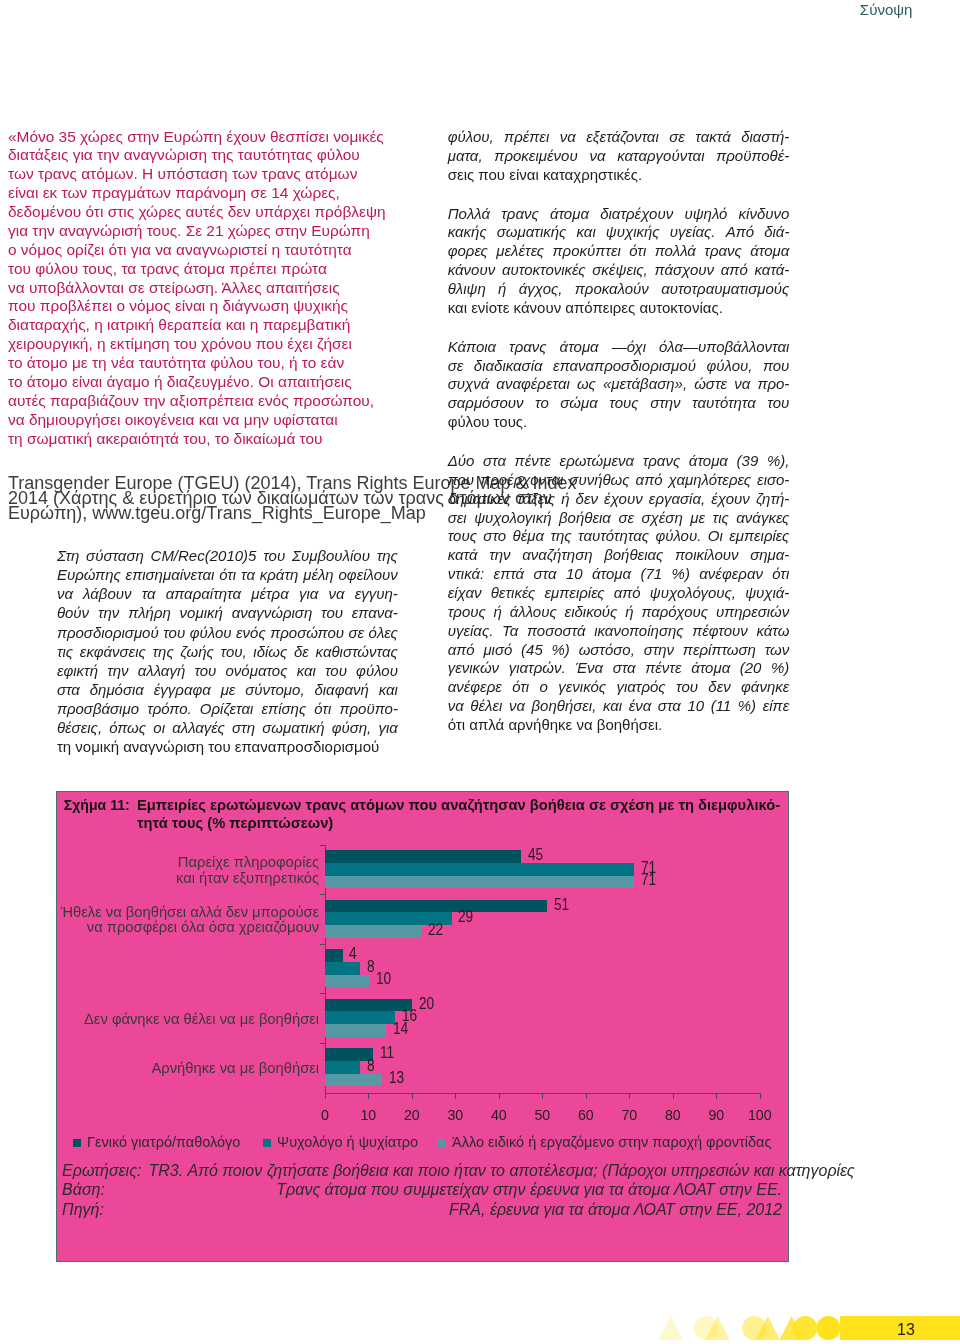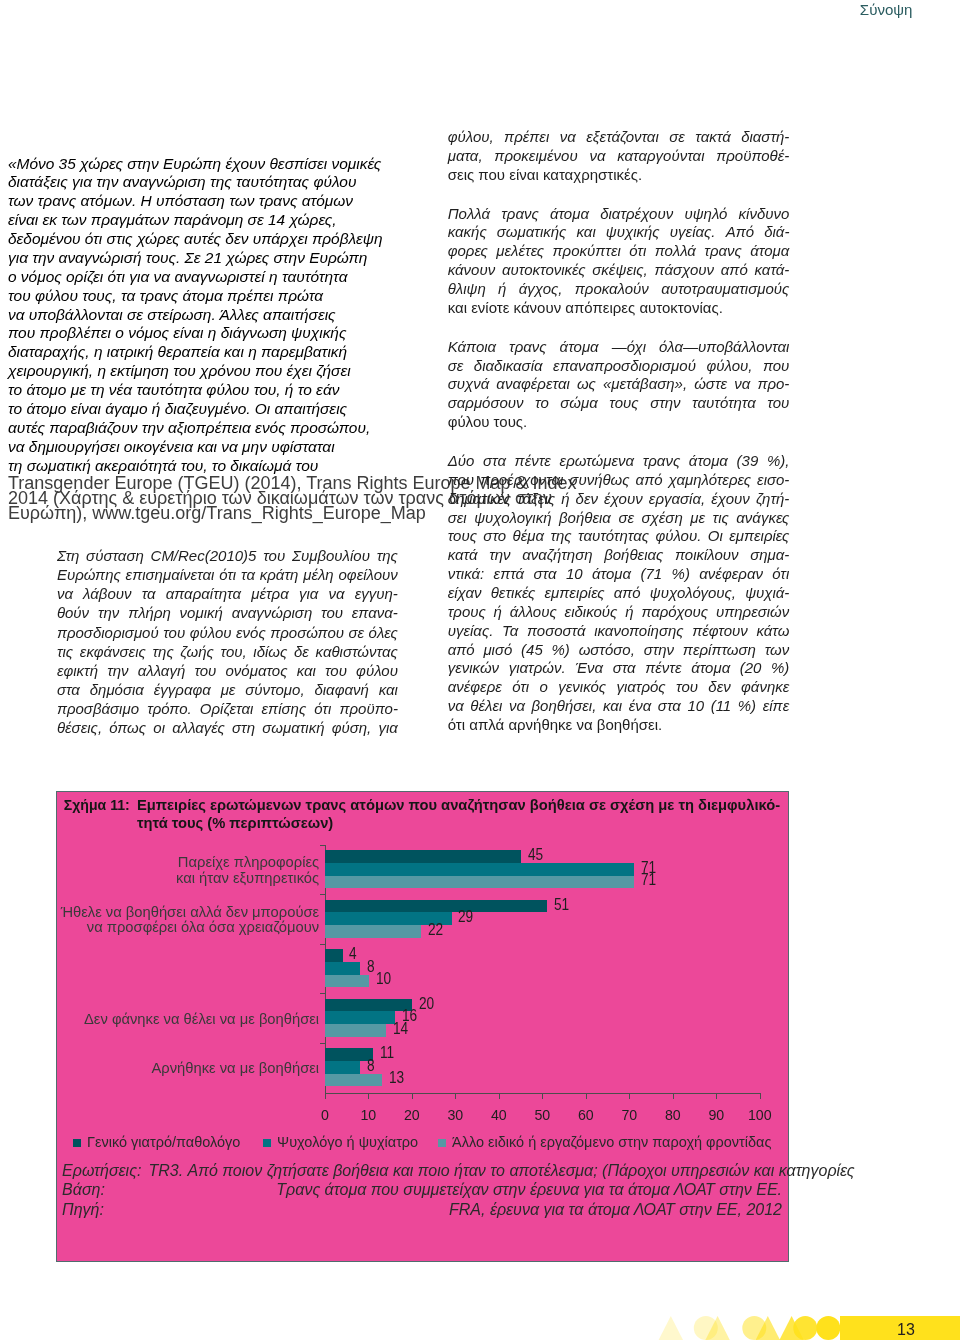--- a/index.html
+++ b/index.html
@@ -9,21 +9,21 @@
   .page{position:relative;width:960px;height:1344px;}
 
   .ln{white-space:pre;}
   .ln.j{display:flex;justify-content:space-between;white-space:pre;font-style:italic;}
   .ln.j > span{white-space:pre;}
 
   
   .running-head{position:absolute;right:47.5px;top:1px;font-size:15.1px;color:#2b5c60;}
 
   .pullquote{position:absolute;left:8px;top:127.5px;width:400px;
-     font-style:italic;color:#000000;font-size:15.45px;line-height:18.87px;margin-top:27px;}
+     color:#be185d;font-size:15.45px;line-height:18.87px;}
   .source-note{position:absolute;left:8px;top:476px;width:410px;
      color:#3d3d3d;font-size:18px;line-height:15.05px;}
   .body-left{position:absolute;left:56.9px;top:546px;width:341px;
      color:#1f1f1f;font-size:15px;line-height:19.12px;}
   .body-right{position:absolute;left:447.7px;top:128px;width:341.7px;
      color:#1f1f1f;font-size:15px;line-height:18.86px;}
   .body-right .para{margin-bottom:20.0px;}
   .body-right .para:last-child{margin-bottom:0;}
 
   
@@ -99,20 +99,21 @@
       <div class="ln j"><span>Στη</span><span>σύσταση</span><span>CM/Rec(2010)5</span><span>του</span><span>Συμβουλίου</span><span>της</span></div>
       <div class="ln j"><span>Ευρώπης</span><span>επισημαίνεται</span><span>ότι</span><span>τα</span><span>κράτη</span><span>μέλη</span><span>οφείλουν</span></div>
       <div class="ln j"><span>να</span><span>λάβουν</span><span>τα</span><span>απαραίτητα</span><span>μέτρα</span><span>για</span><span>να</span><span>εγγυη-</span></div>
       <div class="ln j"><span>θούν</span><span>την</span><span>πλήρη</span><span>νομική</span><span>αναγνώριση</span><span>του</span><span>επανα-</span></div>
       <div class="ln j"><span>προσδιορισμού</span><span>του</span><span>φύλου</span><span>ενός</span><span>προσώπου</span><span>σε</span><span>όλες</span></div>
       <div class="ln j"><span>τις</span><span>εκφάνσεις</span><span>της</span><span>ζωής</span><span>του,</span><span>ιδίως</span><span>δε</span><span>καθιστώντας</span></div>
       <div class="ln j"><span>εφικτή</span><span>την</span><span>αλλαγή</span><span>του</span><span>ονόματος</span><span>και</span><span>του</span><span>φύλου</span></div>
       <div class="ln j"><span>στα</span><span>δημόσια</span><span>έγγραφα</span><span>με</span><span>σύντομο,</span><span>διαφανή</span><span>και</span></div>
       <div class="ln j"><span>προσβάσιμο</span><span>τρόπο.</span><span>Ορίζεται</span><span>επίσης</span><span>ότι</span><span>προϋπο-</span></div>
       <div class="ln j"><span>θέσεις,</span><span>όπως</span><span>οι</span><span>αλλαγές</span><span>στη</span><span>σωματική</span><span>φύση,</span><span>για</span></div>
+      <div class="ln">τη νομική αναγνώριση του επαναπροσδιορισμού</div>
     </div>
 
   <div class="body-right" id="body-right">
       <div class="para">
         <div class="ln j"><span>φύλου,</span><span>πρέπει</span><span>να</span><span>εξετάζονται</span><span>σε</span><span>τακτά</span><span>διαστή-</span></div>
         <div class="ln j"><span>ματα,</span><span>προκειμένου</span><span>να</span><span>καταργούνται</span><span>προϋποθέ-</span></div>
         <div class="ln">σεις που είναι καταχρηστικές.</div>
       </div>
       <div class="para">
         <div class="ln j"><span>Πολλά</span><span>τρανς</span><span>άτομα</span><span>διατρέχουν</span><span>υψηλό</span><span>κίνδυνο</span></div>

